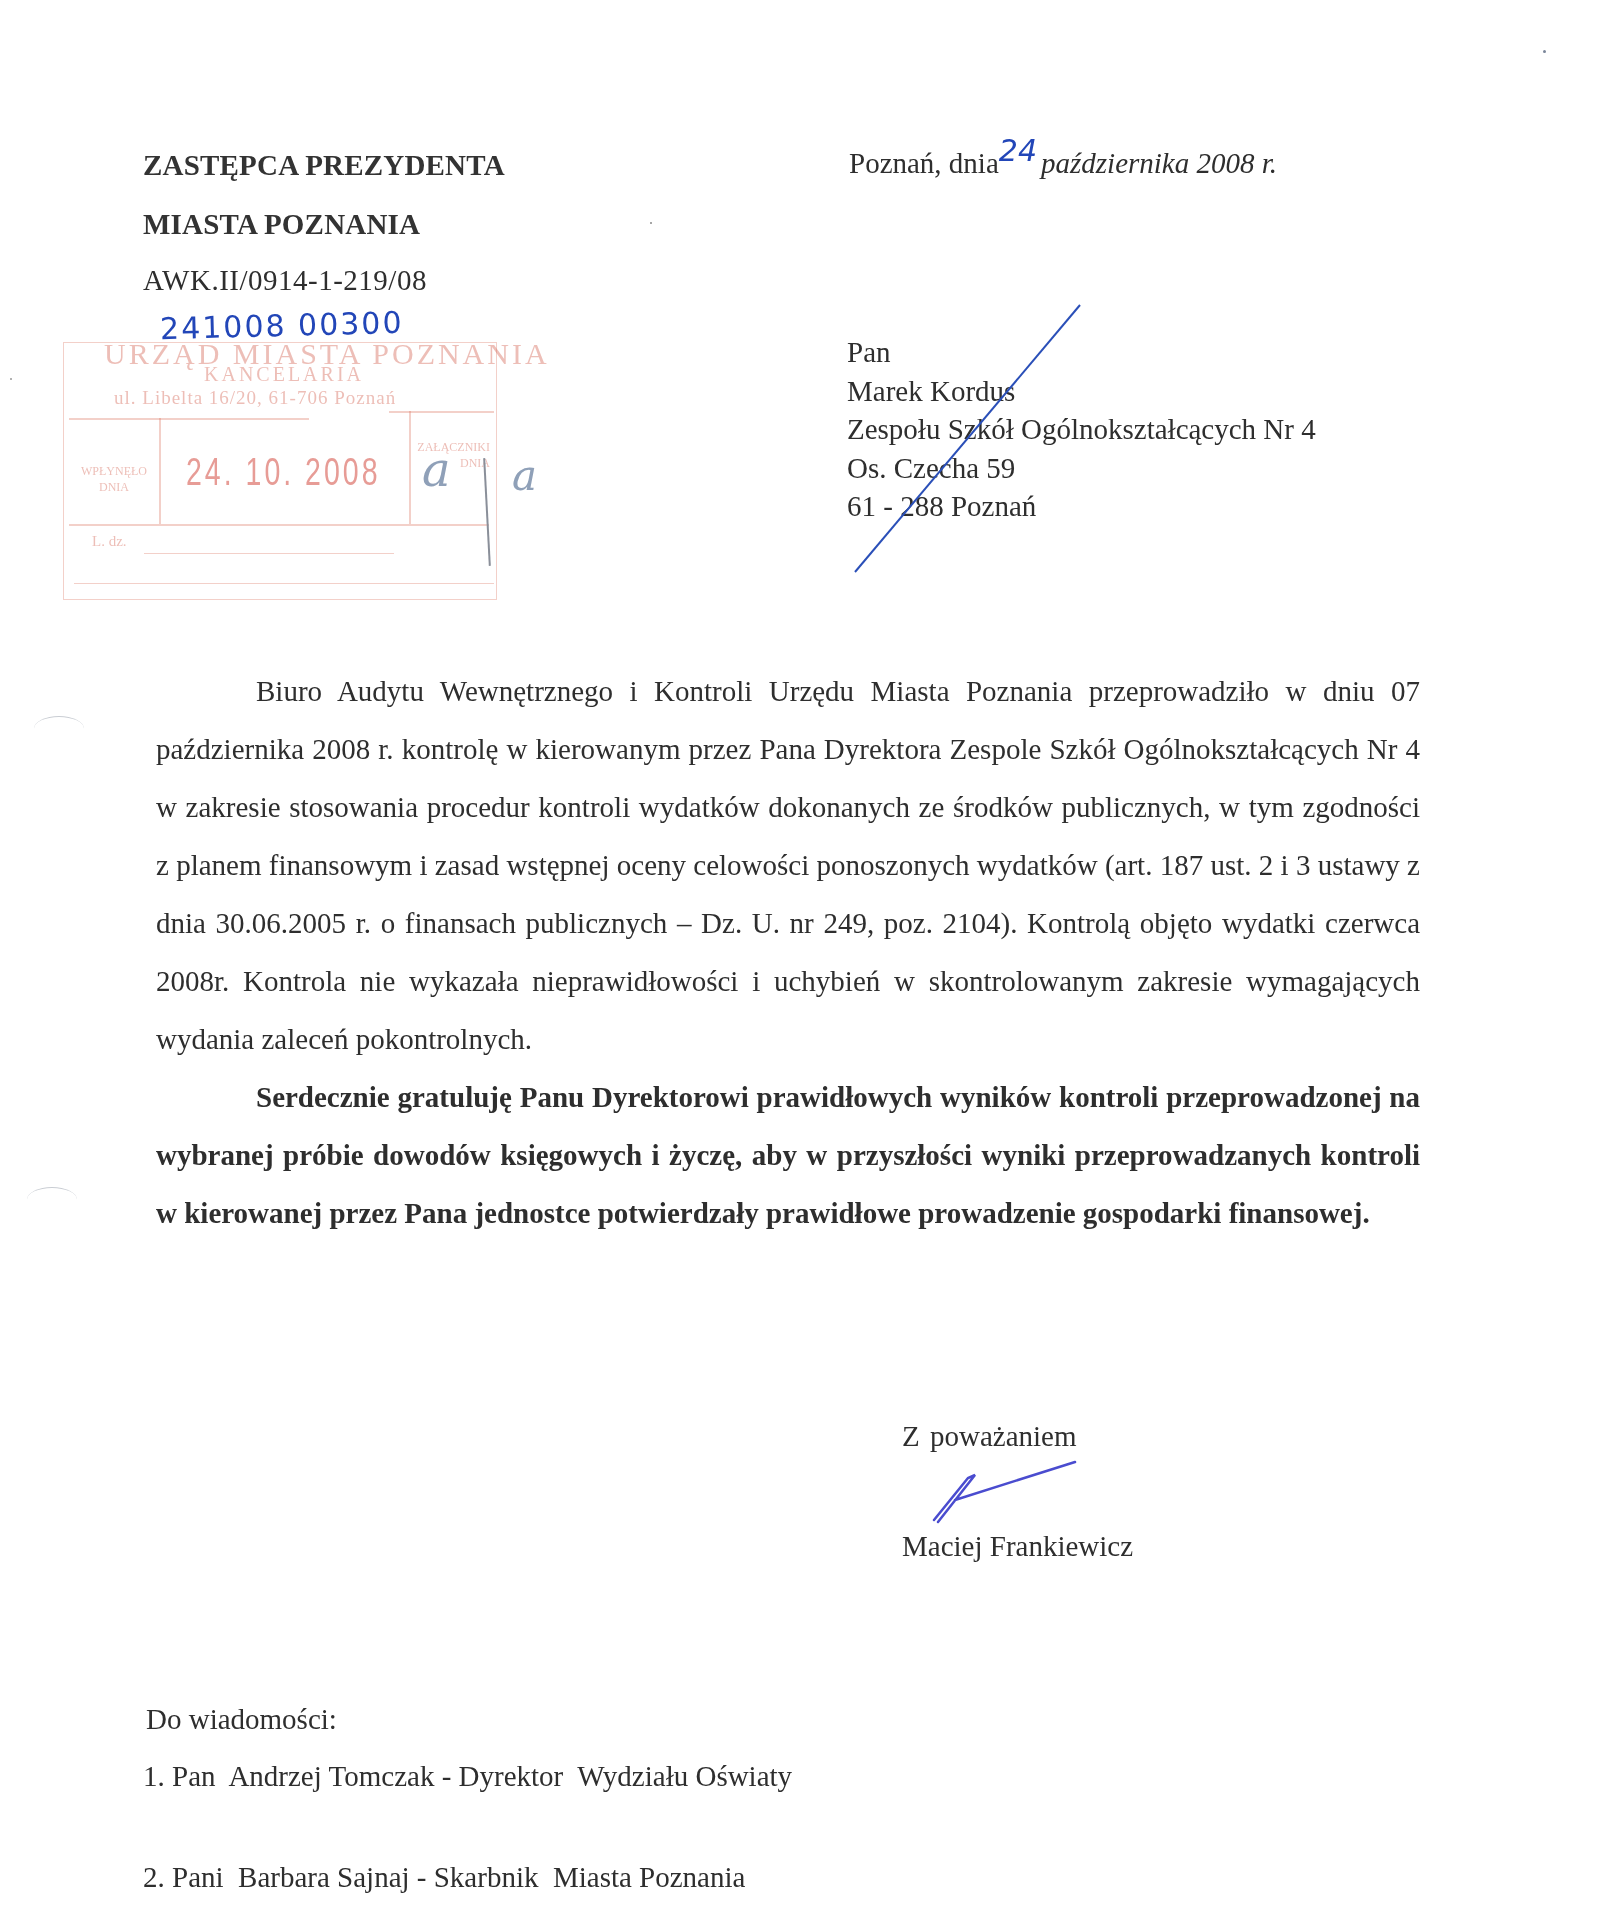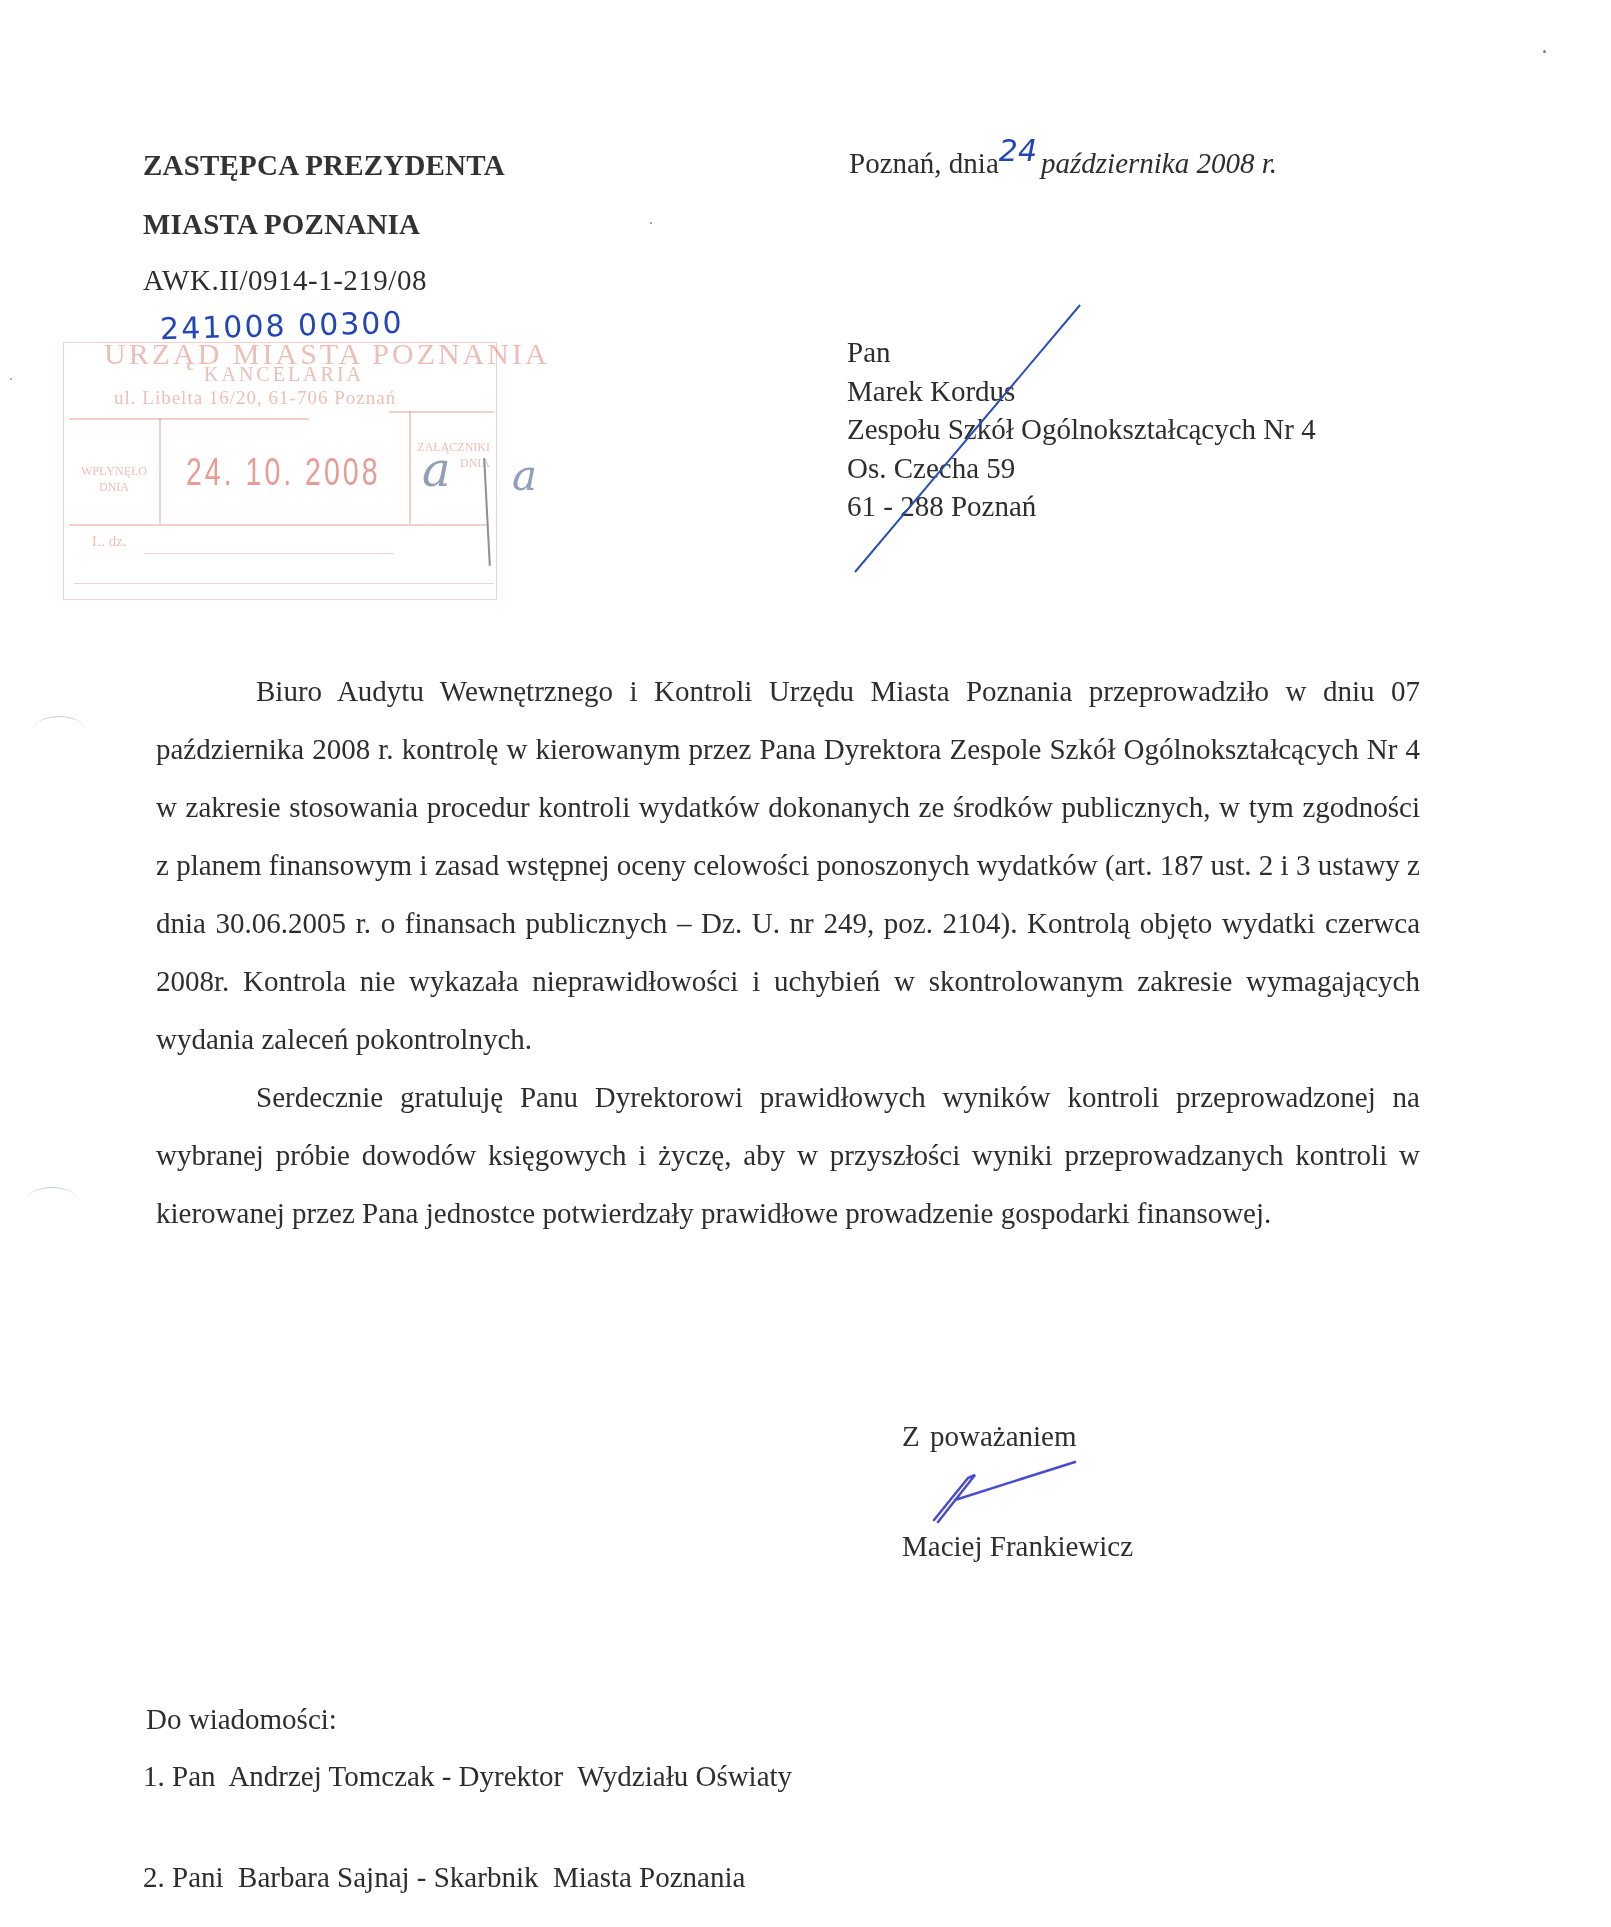--- a/index.html
+++ b/index.html
@@ -5,21 +5,21 @@
   html, body { margin: 0; padding: 0; background: #ffffff; }
   body { width: 1611px; height: 1927px; position: relative; overflow: hidden;
          font-family: "Liberation Serif", "DejaVu Serif", serif; color: #2a2a2a; }
   .abs { position: absolute; }
   .hdr { font-weight: bold; font-size: 29px; letter-spacing: 0.2px; line-height: 1; white-space: nowrap; color: #333; }
   .plain { font-size: 29px; line-height: 1; white-space: nowrap; color: #2e2e2e; }
   .address { left: 847px; top: 333px; font-size: 29px; line-height: 38.5px; color: #2e2e2e; }
   .address div { white-space: nowrap; }
   .body-text { left: 156px; width: 1264px; top: 662px; font-size: 29px; line-height: 58px; text-align: justify; color: #2e2e2e; }
   .body-text p { margin: 0; text-indent: 100px; }
-  .body-text p + p { margin-top: 0; }
+  .body-text p + p { margin-top: 0; font-weight: bold; }
   .hand { color: #2246b8; font-family: "DejaVu Sans", sans-serif; }
   .stamp { left: 63px; top: 342px; width: 434px; height: 258px; border: 1.5px solid rgba(220,120,100,0.35); box-sizing: border-box; }
   .stamp-line { position: absolute; background: rgba(220,120,100,0.35); }
   .stamp-text { position: absolute; color: rgba(215,110,95,0.45); font-family: "Liberation Serif", serif; white-space: nowrap; }
   .stamp-date { position: absolute; color: rgba(215,90,80,0.6); font-family: "Liberation Sans", sans-serif; font-size: 38px; letter-spacing: 4px; transform: scaleX(0.75); transform-origin: left; white-space: nowrap; }
   .punch { position: absolute; width: 50px; height: 24px; border-top: 1.5px solid #c9cdd3; border-radius: 50% 50% 0 0; }
   svg { position: absolute; overflow: visible; }
 </style>
 </head>
 <body>

